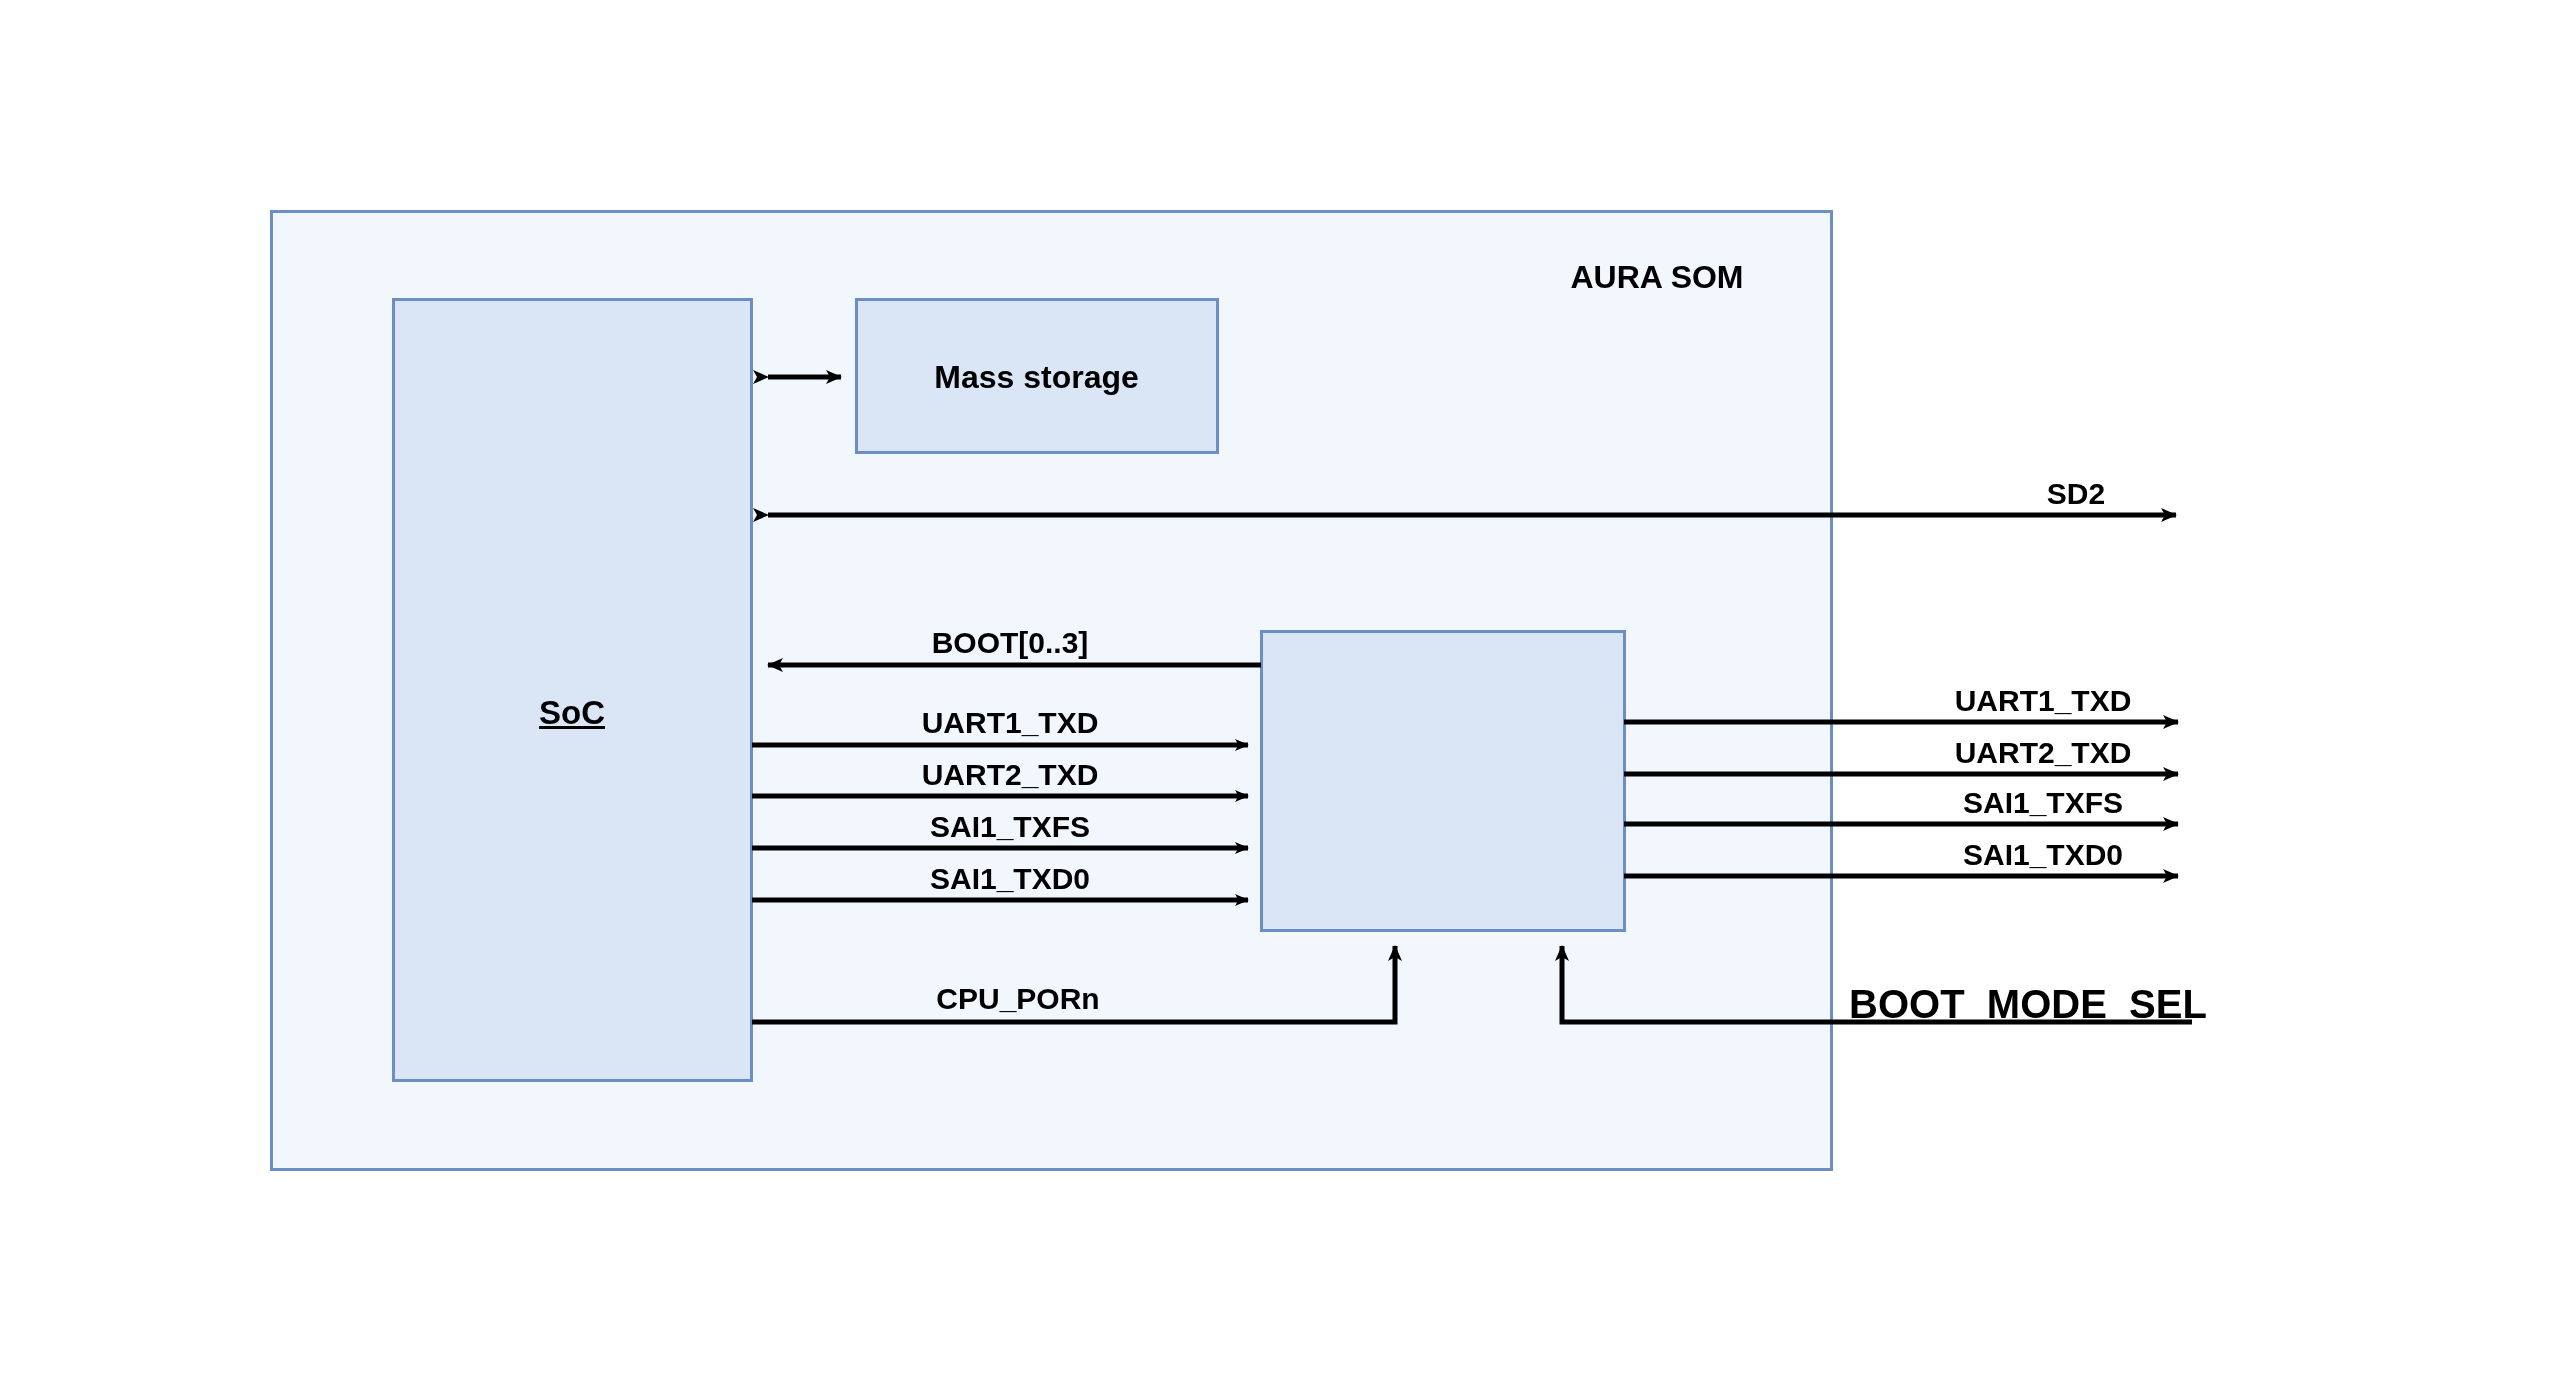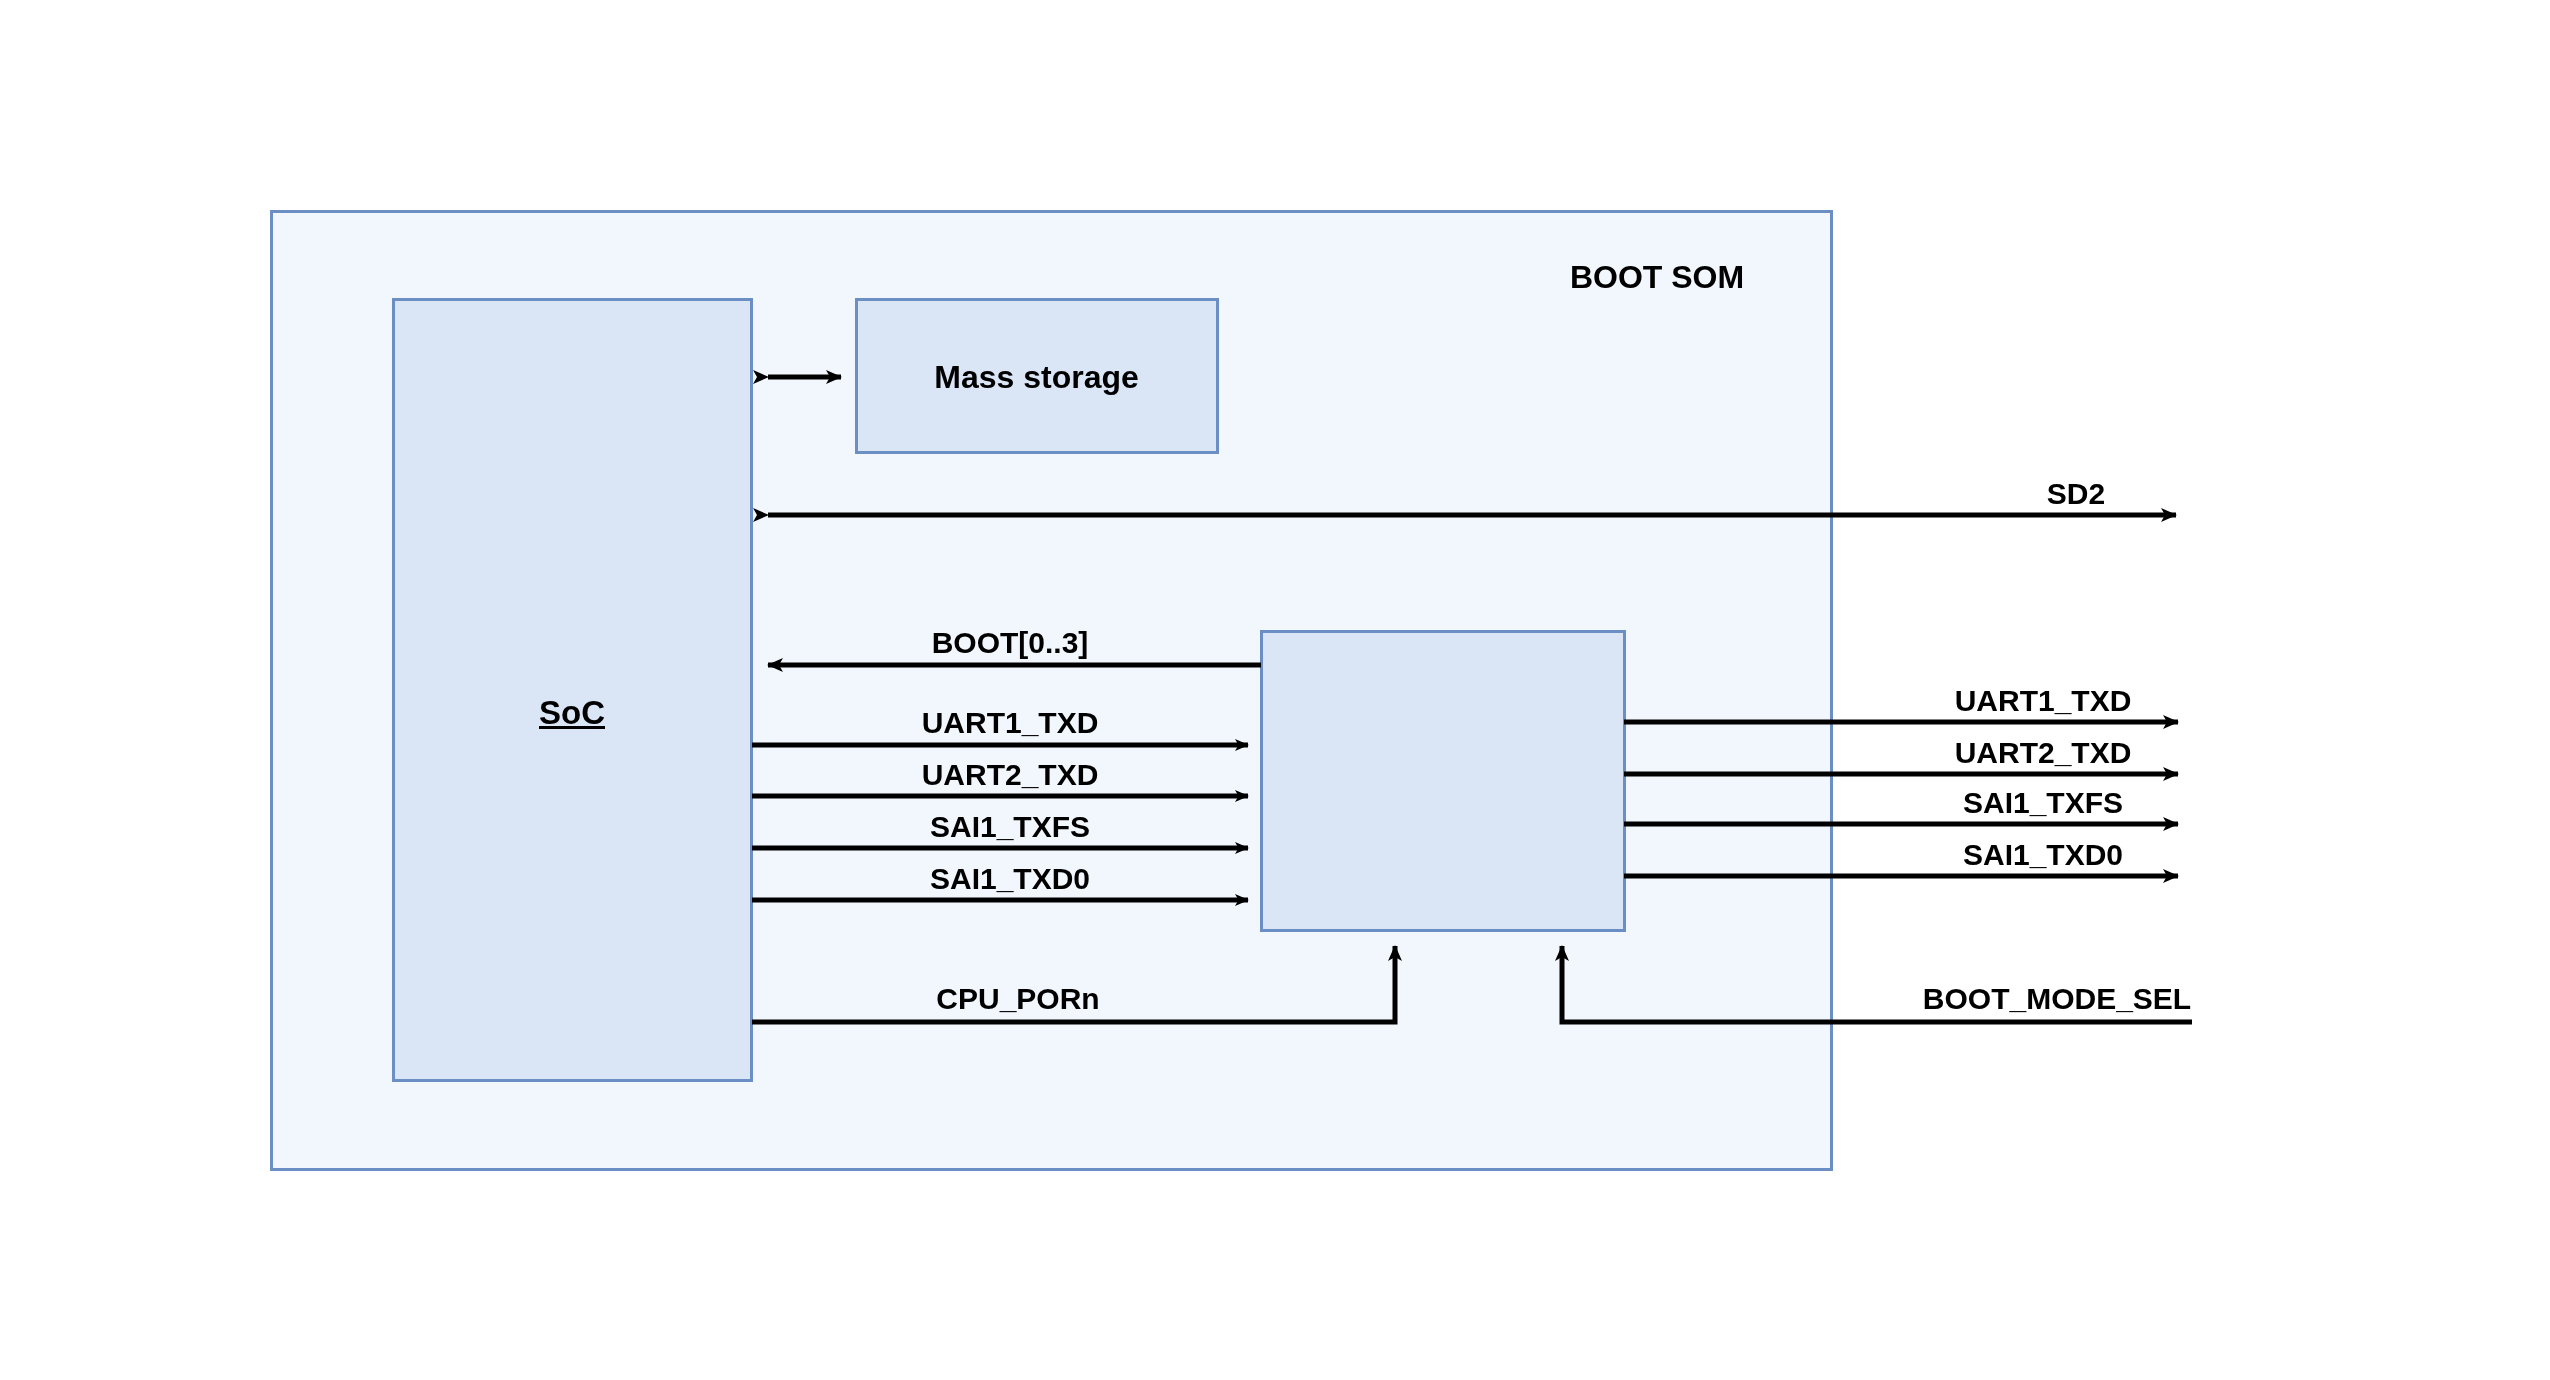--- a/index.html
+++ b/index.html
@@ -75,21 +75,21 @@
 
     <g>
       <path d="M752,1022 L1395,1022 L1395,946" fill="none" stroke="#000" stroke-width="5" marker-end="url(#ah)"></path>
     </g>
 
     <g>
       <path d="M2192,1022 L1562,1022 L1562,946" fill="none" stroke="#000" stroke-width="5" marker-end="url(#ah)"></path>
     </g>
   </svg>
 
-  <div class="boxlabel t-center" style="left:1657px;top:258px;font-size:32px;">BOOT SOM</div>
+  <div class="boxlabel t-center" style="left:1657px;top:258px;font-size:32px;">AURA SOM</div>
 
   <div class="boxlabel" style="left:393px;top:653px;width:358px;font-size:33px;text-decoration:underline;">
     <div>SoC</div>
   </div>
 
   <div class="boxlabel" style="left:856px;top:358px;width:361px;font-size:32px;">Mass storage</div>
 
 
   <div class="wirelabel t-center" style="left:2040px;top:477px;font-size:30px;margin-left:36px;">SD2</div>
 
@@ -100,15 +100,15 @@
   <div class="wirelabel t-center" style="left:1010px;top:810px;font-size:30px;">SAI1_TXFS</div>
   <div class="wirelabel t-center" style="left:1010px;top:862px;font-size:30px;">SAI1_TXD0</div>
 
   <div class="wirelabel t-center" style="left:2043px;top:684px;font-size:30px;">UART1_TXD</div>
   <div class="wirelabel t-center" style="left:2043px;top:736px;font-size:30px;">UART2_TXD</div>
   <div class="wirelabel t-center" style="left:2043px;top:786px;font-size:30px;">SAI1_TXFS</div>
   <div class="wirelabel t-center" style="left:2043px;top:838px;font-size:30px;">SAI1_TXD0</div>
 
   <div class="wirelabel t-center" style="left:1010px;top:982px;font-size:30px;margin-left:8px;">CPU_PORn</div>
 
-  <div class="wirelabel t-center" style="left:2028px;top:982px;font-size:30px;margin-left:29px;">BOOT_MODE_SEL</div>
+  <div class="wirelabel t-center" style="left:2028px;top:982px;font-size:40px;">BOOT_MODE_SEL</div>
 
 </div>
 
 </body></html>

